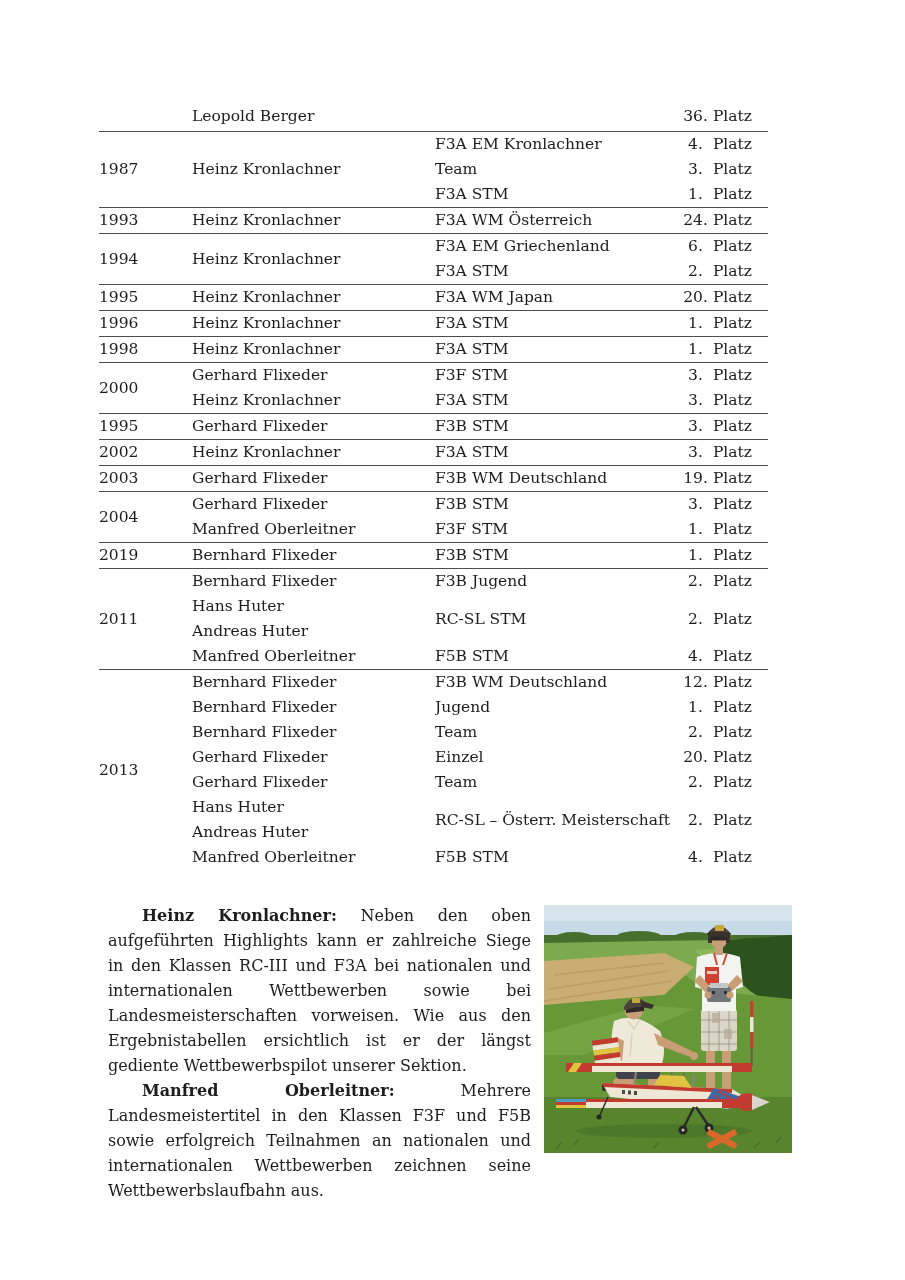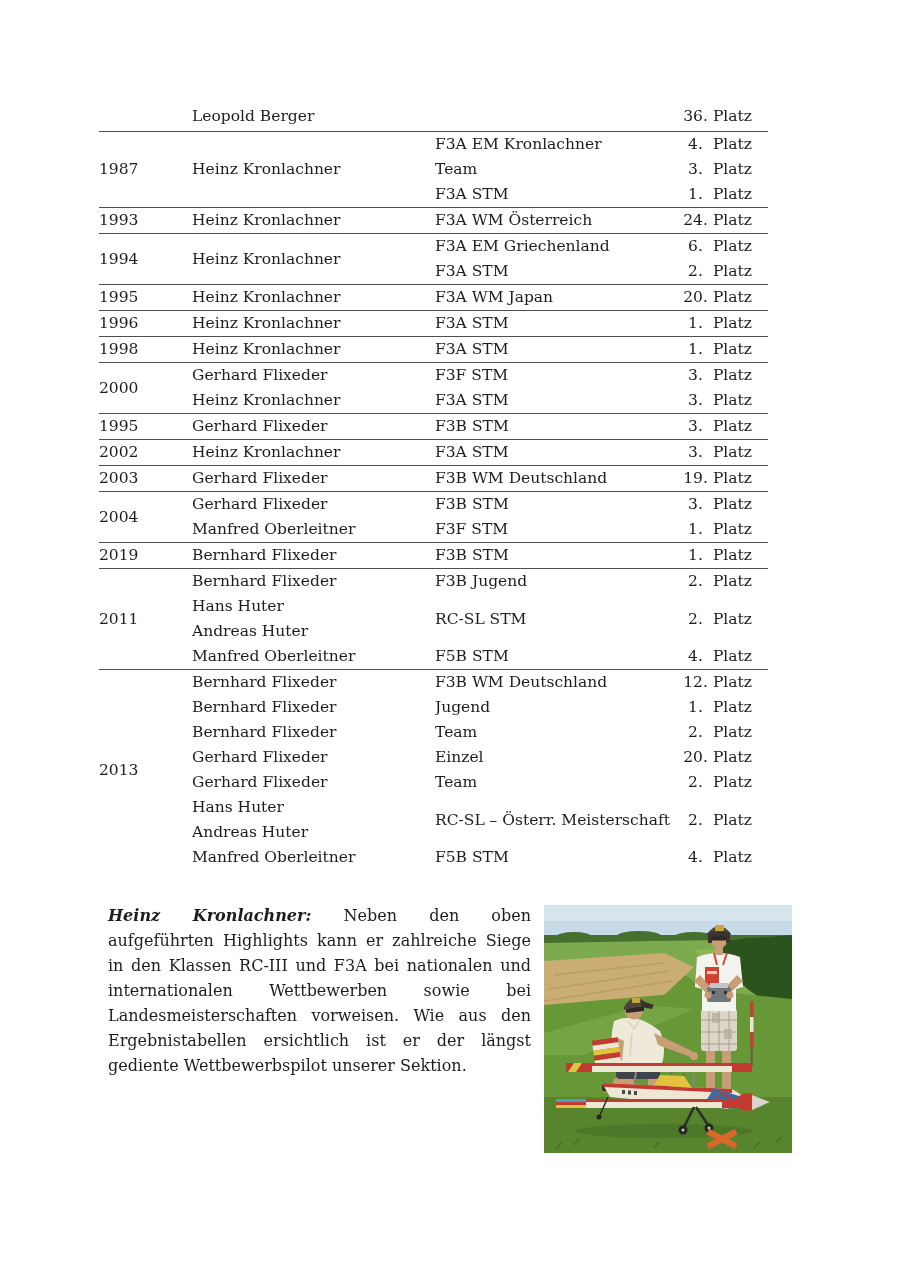--- a/index.html
+++ b/index.html
@@ -25,21 +25,21 @@
   td.col-name{width:243px;margin-left:28px;}
   td.col-comp{width:248px;}
   td.col-res{width:85px;}
   span.pn{display:inline-block;width:25px;text-align:center;}
   
   .text-block{
     width:684px;margin:33px 0 0 108px;
     font-size:16px;line-height:25px;text-align:justify;
   }
   .text-block p{margin:0;}
-  .lead{font-weight:700;font-style:italic;}
+  .lead{font-weight:700;margin-left:34px;}
   .photo{
     float:right;width:248px;height:248px;
     margin:2px 0 2px 13px;
   }
   .photo svg{display:block;width:248px;height:248px;}
 </style>
 </head>
 <body>
 
 <table class="results">
@@ -338,13 +338,14 @@
       </g>
 
       <g transform="translate(178,234)">
         <rect x="-16" y="-3" width="32" height="6" transform="rotate(28)" fill="#d9682a"></rect>
         <rect x="-16" y="-3" width="32" height="6" transform="rotate(-28)" fill="#d9682a"></rect>
       </g>
     </svg>
   </div>
 
   <p><span class="lead">Heinz Kronlachner:</span><span> Neben den oben aufgeführten Highlights kann er zahlreiche Siege in den Klassen RC-III und F3A bei nationalen und internationalen Wettbewerben sowie bei Landesmeisterschaften vorweisen. Wie aus den Ergebnistabellen ersichtlich ist er der längst gediente Wettbewerbspilot unserer Sektion.</span></p>
+  <p><span class="lead">Manfred Oberleitner:</span><span> Mehrere Landesmeistertitel in den Klassen F3F und F5B sowie erfolgreich Teilnahmen an nationalen und internationalen Wettbewerben zeichnen seine Wettbewerbslaufbahn aus.</span></p>
 </div>
 
 </body></html>

